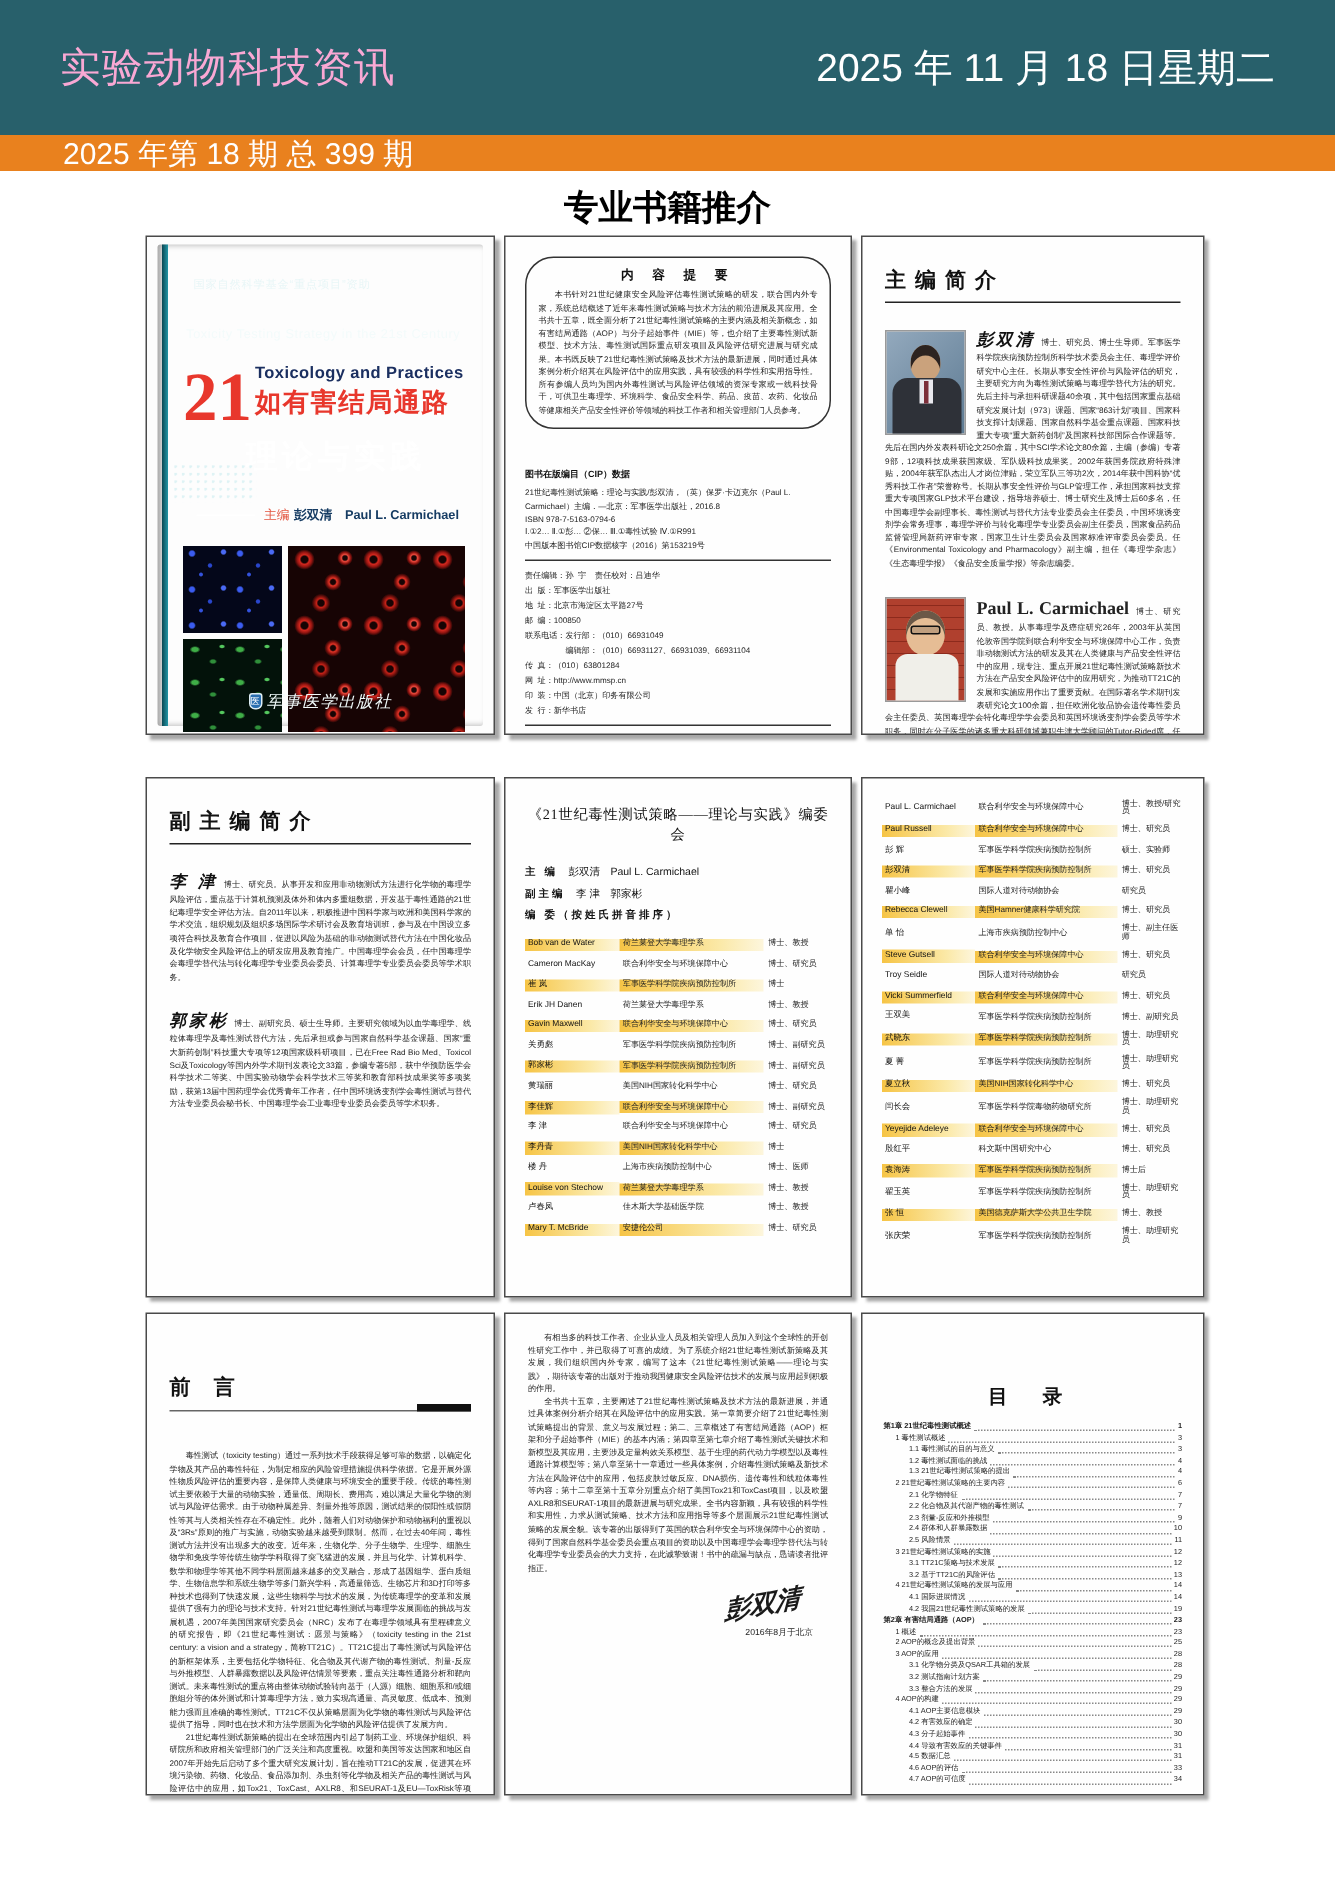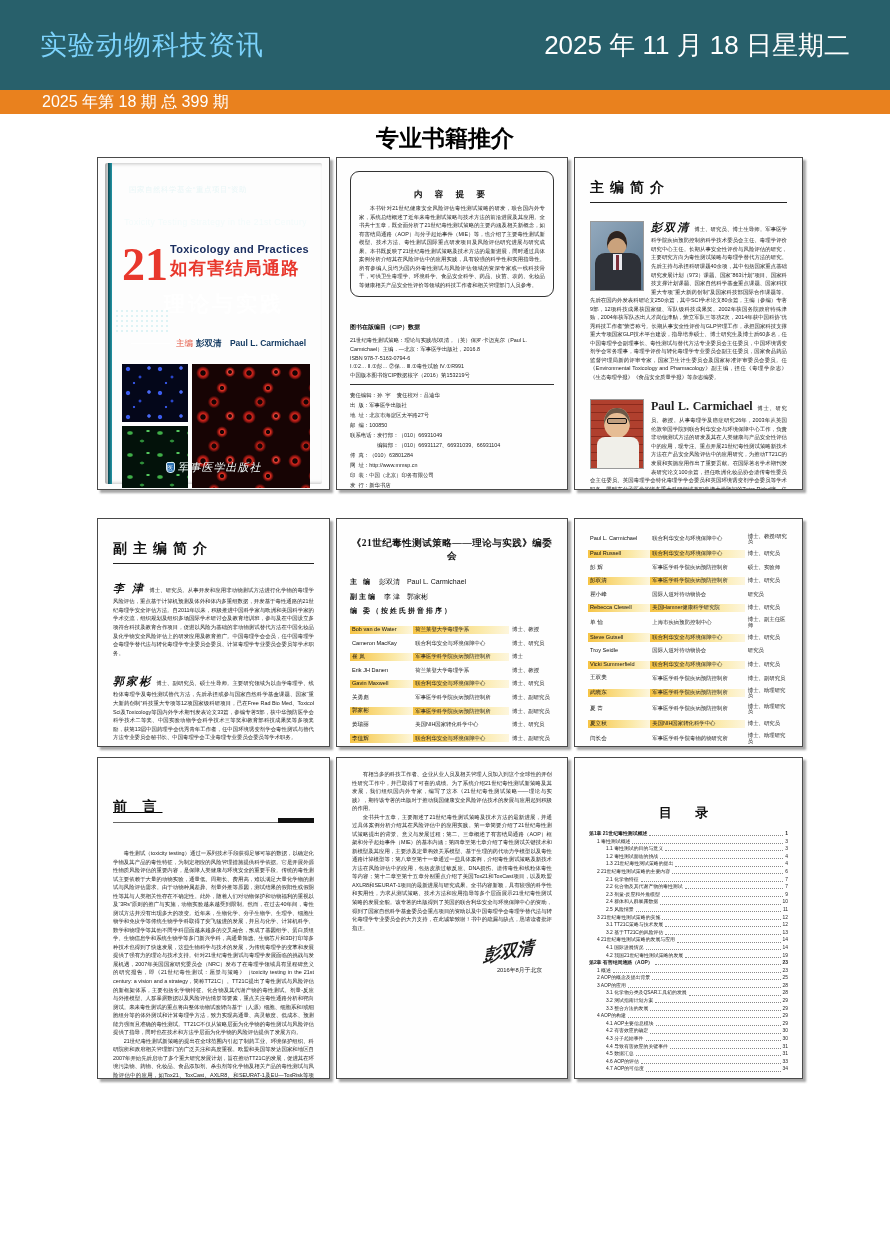--- a/index.html
+++ b/index.html
@@ -2,30 +2,30 @@
 <html><head>
 <meta charset="utf-8">
 <title>实验动物科技资讯</title>
 <style>
   * { margin:0; padding:0; box-sizing:border-box; }
   html,body { width:890px; background:#ffffff; font-family:"Liberation Sans", sans-serif; }
   body { height:1259px; position:relative; overflow:hidden; }
 
   
   .masthead { background:#28606b; height:90px; display:flex; align-items:center; justify-content:space-between; padding:0 40px; }
-  .masthead .mh-title { color:#7dd3fc; font-size:27px; letter-spacing:1px; }
+  .masthead .mh-title { color:#f9a8d4; font-size:27px; letter-spacing:1px; }
   .masthead .mh-date  { color:#fff; font-size:26px; }
-  .issue-bar { background:#e9811e; height:24px; display:flex; align-items:center; padding-left:42px; color:#fff; font-size:16px; }
+  .issue-bar { background:#e9811e; height:24px; display:flex; align-items:center; padding-left:42px; color:#fff; font-size:20px; }
   .section-title { text-align:center; font-family:Liberation Mono, monospace; font-weight:bold; font-size:23px; margin-top:9px; color:#000; }
 
   
   .pages-wrap { position:absolute; left:97px; top:157px; width:706px; }
   .prow { display:flex; gap:6px; }
   .prow1 { height:333px; margin-bottom:28px; }
-  .prow2 { height:229px; margin-bottom:10px; }
+  .prow2 { height:347px; margin-bottom:10px; }
   .prow3 { height:322px; }
   .page { background:#fefefe; border:1px solid #4a4a4a; box-shadow:3px 3px 2px rgba(60,60,60,.45); overflow:hidden; position:relative; }
   .w1 { width:233px; } .w2 { width:232px; } .w3 { width:229px; }
 
   
   .cover-cell { padding:5px 7px; background:#fdfdfd; }
   .book { height:100%; position:relative; border-radius:2px;
     background:linear-gradient(155deg,#156f7e 0%, #1e8a98 28%, #2ba4b1 52%, #1b8憨 0) , linear-gradient(155deg,#156f7e 0%,#1e8a98 30%,#2fa7b4 55%,#17808f 100%);
     box-shadow:inset 3px 0 4px rgba(0,0,0,.35), inset -2px 0 3px rgba(255,255,255,.15);
     padding:22px 12px 8px 16px; text-align:center; color:#fff; }
@@ -61,21 +61,21 @@
   .pub-shield { width:9px; height:11px; background:#2a6fb0; border-radius:2px 2px 4px 4px; border:1px solid #dfeef5; color:#fff; font-size:6px; line-height:11px; text-align:center; }
   .pub-name { color:#f2fbfb; font-size:11px; font-family:"Liberation Serif", serif; font-style:italic; letter-spacing:1px; }
 
   
   .tinytext { font-size:5.4px; line-height:1.58; color:#1c1c1c; text-align:justify; }
   .indent { text-indent:2em; }
   .pg-heading { font-family:"Liberation Serif", serif; font-weight:bold; font-size:14px; letter-spacing:6px; color:#111; }
 
   
   .copyright-page { padding:13px 13px; }
-  .abs-box { border:1px solid #333; border-radius:9px; padding:17px 8px 7px; }
+  .abs-box { border:1px solid #333; border-radius:19px; padding:6px 8px 7px; }
   .abs-title { text-align:center; font-size:8.5px; font-weight:bold; letter-spacing:5px; margin-bottom:3px; color:#111; }
   .cip-block { margin-top:26px; }
   .cip-h { font-size:6px; font-weight:bold; color:#111; margin-bottom:4px; }
   .cip-line { font-size:5.4px; line-height:1.6; color:#222; }
   .publines { margin-top:5px; }
   .publine { font-size:5.4px; line-height:1.85; color:#222; white-space:pre-wrap; }
   .sep { border-top:1px solid #333; margin:4px 0; }
 
   
   .bio-page { padding:20px 15px; }
@@ -89,34 +89,34 @@
   .photo-peng .tie { position:absolute; left:25px; top:33px; width:3px; height:15px; background:#7c2f3a; }
   .photo-carm { background:repeating-linear-gradient(0deg,#b0402e 0 7px,#8c2a1c 7px 8px); }
   .photo-carm .head { position:absolute; left:13px; top:8px; width:26px; height:30px; border-radius:48%; background:#e6bd95; box-shadow:inset 0 5px 0 #6b5847; }
   .photo-carm .glasses { position:absolute; left:16px; top:18px; width:20px; height:6px; border:1.5px solid #111; border-radius:2px; background:rgba(40,40,40,.2); }
   .photo-carm .shirt2 { position:absolute; left:6px; top:37px; width:42px; height:33px; background:#f0efe9; border-radius:8px 8px 0 0; }
   .bio-name-cn { font-family:"DejaVu Serif", serif; font-style:italic; font-weight:bold; font-size:11px; letter-spacing:2px; color:#111; margin-right:4px; }
   .bio-name-en { font-family:"Liberation Serif", serif; font-weight:bold; font-size:12px; color:#222; margin-right:4px; }
 
   
   .board-page { padding:18px 13px; }
-  .bd-title { text-align:center; font-family:"Liberation Serif", serif; font-weight:bold; font-size:9.5px; color:#111; letter-spacing:.5px; }
+  .bd-title { text-align:center; font-family:"Liberation Serif", serif; font-weight:normal; font-size:9.5px; color:#111; letter-spacing:.5px; }
   .bd-meta { font-size:7px; color:#111; margin-top:12px; line-height:2.1; }
   .bd-meta b { letter-spacing:2px; }
   .bd-list { margin-top:4px; }
   .bd-row { display:flex; align-items:center; line-height:1.0; padding:2.6px 0; }
   .bd-name { width:31%; font-size:5.6px; color:#111; padding:1.4px 2px; }
   .bd-affil { width:47%; font-size:5.4px; color:#222; padding:1.4px 2px; }
   .bd-title-c { flex:1; font-size:5.4px; color:#222; padding-left:3px; }
   .hl { background:linear-gradient(90deg,#f6c445 0%,#fbe9a8 70%,#fdf6dd 100%); }
   .board-page2 { padding:8px 13px; }
 
   
   .preface-page { padding:18px 15px; }
-  .pf-head { display:flex; align-items:center; margin-top:22px;text-decoration:underline; }
+  .pf-head { display:flex; align-items:center; margin-top:22px; }
   .pf-rule { position:relative; border-bottom:1.5px solid #666; margin-top:6px; }
   .pf-rule::after { content:""; position:absolute; right:0; bottom:-1px; width:36px; height:5px; background:#111; }
   .pf-body { margin-top:26px; }
   .preface-page2 { padding:12px 15px; }
   .sig-wrap { margin-top:8px; text-align:right; padding-right:18px; }
   .sig { display:inline-block; font-family:"DejaVu Serif", serif; font-style:italic; font-weight:bold; font-size:17px; color:#1a1a1a; transform:rotate(-10deg) skewX(-12deg); }
   .sig-date { font-size:5.8px; color:#222; text-align:right; padding-right:10px; margin-top:3px; }
 
   
   .toc-page { padding:46px 14px 10px; }

